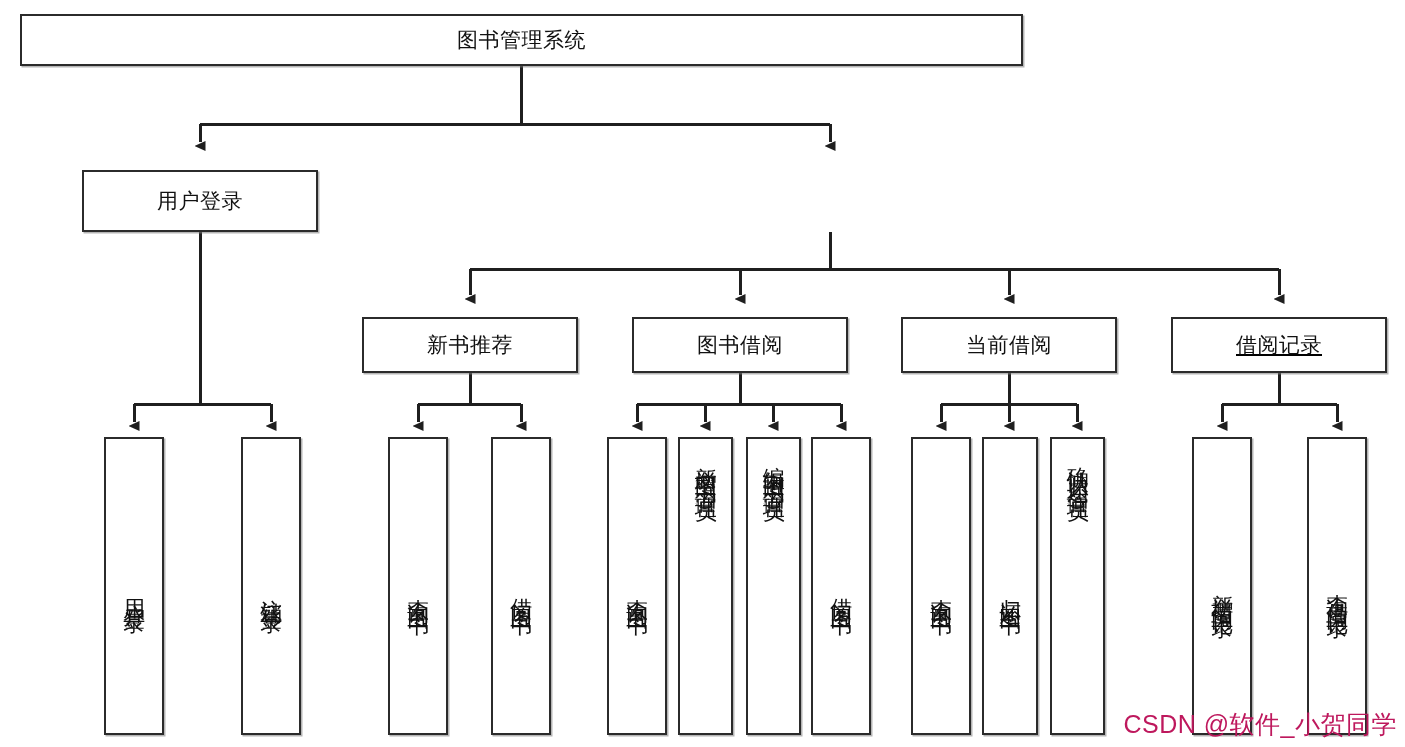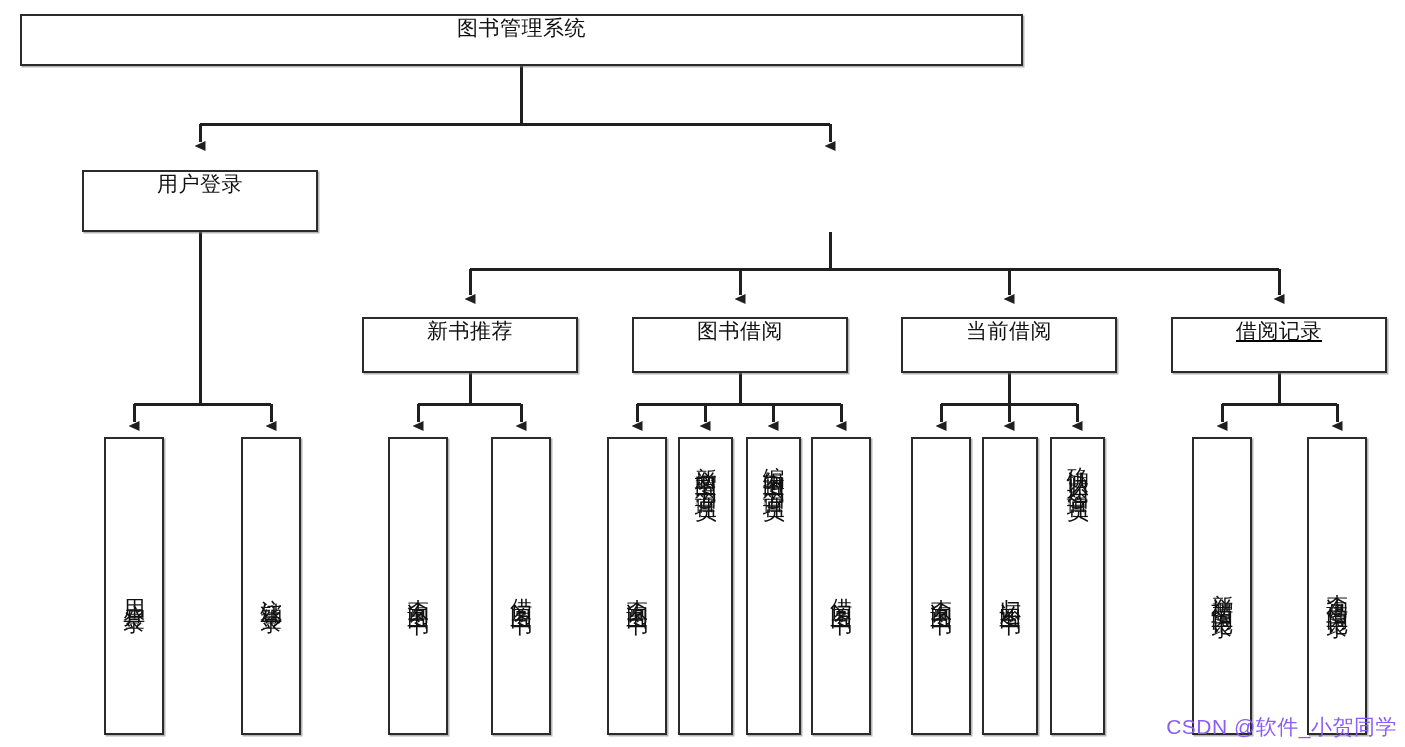--- a/index.html
+++ b/index.html
@@ -27,20 +27,21 @@
     width: 1405px;
     height: 747px;
   }
   .node-box {
     position: absolute;
     box-sizing: border-box;
     background: #ffffff;
     border: 2px solid #2b2b2b;
     box-shadow: 1.5px 1.5px 0 0 rgba(120,120,120,0.55);
     display: flex;
+    align-items: center;
     justify-content: center;
     overflow: hidden;
   }
   .node-label {
     font-size: 21px;
     color: #111111;
     line-height: 1.12;
     letter-spacing: 0.5px;
     white-space: nowrap;
   }
@@ -61,22 +62,22 @@
   .node-box.vertical.v-mid .node-label {
     margin-top: 70px;
   }
   .node-box.vertical.v-top .node-label {
     margin-top: 6px;
   }
   .watermark {
     position: absolute;
     right: 8px;
     bottom: 6px;
-    font-size: 21px;
-    color: #8b5cf6;
+    font-size: 25px;
+    color: #be185d;
     letter-spacing: 0.5px;
     white-space: nowrap;
     user-select: none;
   }
 </style>
 </head>
 <body>
 
 <div id="diagram-root">
 

